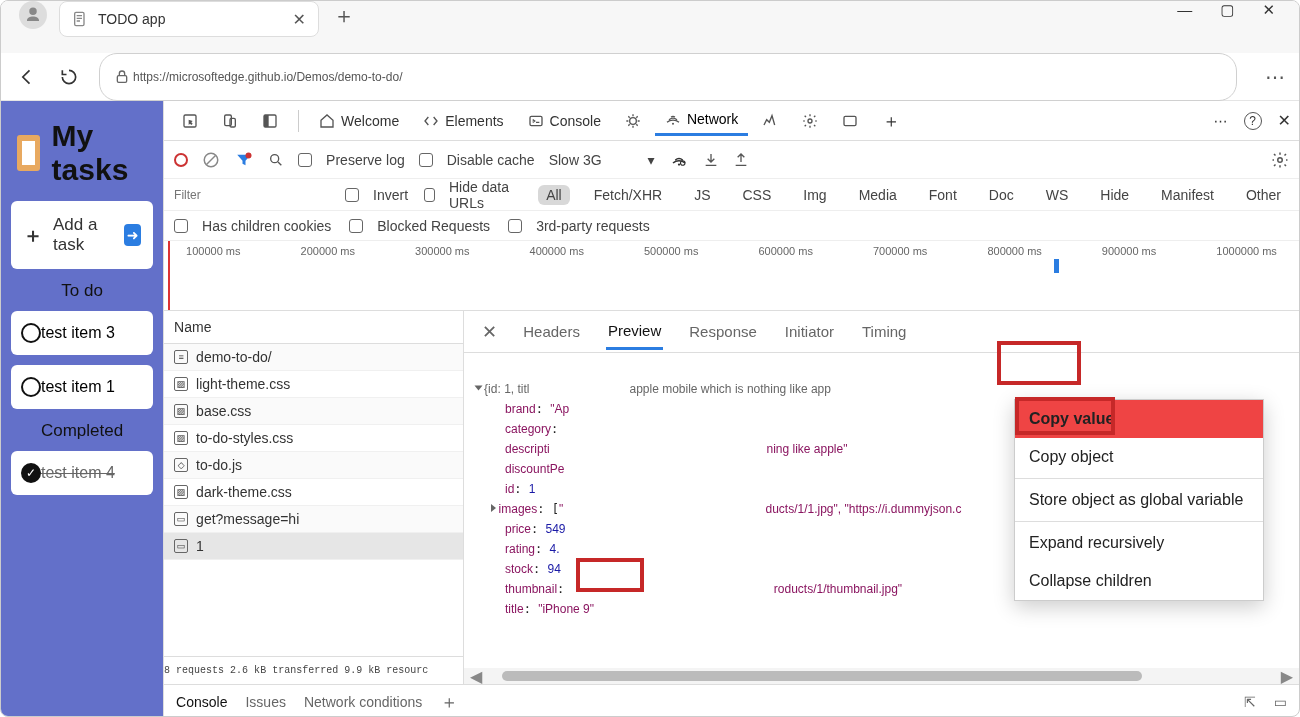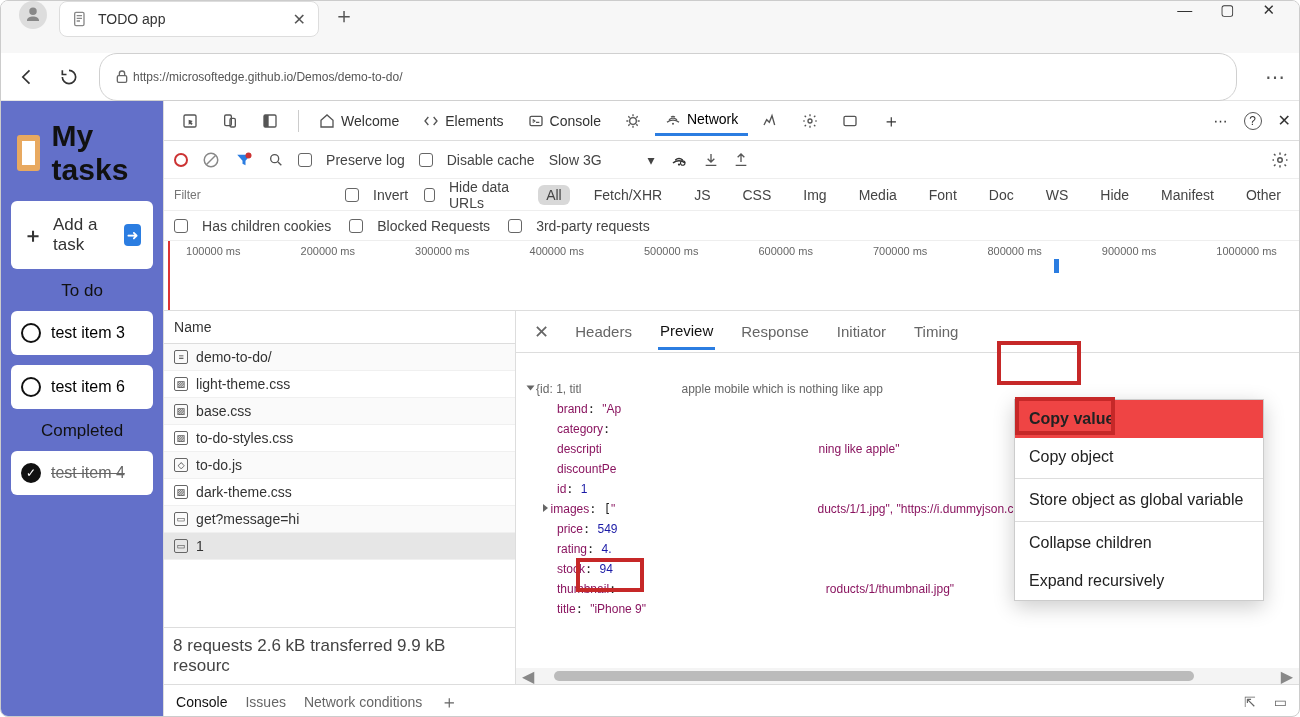--- a/index.html
+++ b/index.html
@@ -22,21 +22,21 @@
   .main{display:flex;height:calc(717px - 52px - 48px);}
   
   .app{width:286px;background:#6370c9;padding:14px 10px;display:flex;flex-direction:column;gap:10px;}
   .app-title{display:flex;align-items:center;gap:12px;color:#111;font-size:30px;font-weight:700;padding:4px 6px;}
   .notepad-ico{width:30px;height:36px;background:#e8a960;border-radius:3px;position:relative;}
   .notepad-ico::after{content:"";position:absolute;inset:6px 5px;background:#fff;}
   .add-card{background:#fff;border-radius:6px;padding:14px 12px;display:flex;align-items:center;gap:10px;font-size:17px;color:#333;}
   .add-card .plus{font-size:20px;font-weight:700;}
   .add-card .go{margin-left:auto;width:22px;height:22px;background:#2b7de1;border-radius:4px;display:flex;align-items:center;justify-content:center;color:#fff;font-size:14px;}
   .section-h{font-size:17px;color:#111;text-align:center;margin-top:2px;}
-  .task{background:#fff;border-radius:6px;padding:12px 10px;display:flex;align-items:center;gap:10px;font-size:16px;}
+  .task{background:#fff;border-radius:6px;padding:12px 10px;display:flex;align-items:center;font-size:16px;}
   .task .circ{width:20px;height:20px;border:2.5px solid #111;border-radius:50%;}
   .task.done .circ{background:#111;position:relative;}
   .task.done .circ::after{content:"✓";color:#fff;position:absolute;inset:0;display:flex;align-items:center;justify-content:center;font-size:12px;}
   .task.done span{text-decoration:line-through;color:#666;}
   
   .dev{flex:1;display:flex;flex-direction:column;border-left:1px solid #ddd;}
   .dev-tabs{height:40px;border-bottom:1px solid #ddd;display:flex;align-items:center;padding:0 8px;gap:4px;font-size:14px;color:#333;}
   .dev-tabs .t{padding:6px 10px;display:flex;align-items:center;gap:6px;}
   .dev-tabs .t.active{border-bottom:3px solid #2b7de1;color:#000;}
   .dev-tabs .rspace{margin-left:auto;display:flex;gap:16px;align-items:center;}
@@ -50,28 +50,28 @@
   .row3 input{border:none;outline:none;font-size:12px;width:190px;}
   .pill{padding:2px 8px;border-radius:6px;}
   .pill.active{background:#d8d8d8;}
   .row4{height:30px;display:flex;align-items:center;gap:18px;padding:0 10px;font-size:14px;color:#444;border-bottom:1px solid #eee;}
   .timeline{height:70px;border-bottom:1px solid #ddd;position:relative;font-size:11px;color:#666;}
   .tl-labels{display:flex;justify-content:space-between;padding:4px 22px;}
   .tl-mark{position:absolute;top:18px;width:5px;height:14px;background:#2b7de1;}
   .redline{position:absolute;left:4px;top:0;bottom:0;width:2px;background:#d33;}
   
   .dev-lower{flex:1;display:flex;min-height:0;}
-  .req-list{width:352px;border-right:1px solid #ddd;display:flex;flex-direction:column;}
+  .req-list{width:300px;border-right:1px solid #ddd;display:flex;flex-direction:column;}
   .req-list .hdr{padding:8px 10px;font-size:14px;color:#333;border-bottom:1px solid #ddd;}
   .req-row{padding:5px 10px;display:flex;align-items:center;gap:8px;font-size:14px;color:#333;border-bottom:1px solid #f0f0f0;}
   .req-row:nth-child(even){background:#fafafa;}
   .req-row.sel{background:#e6e6e6;}
   .ficon{width:14px;height:14px;border:1.3px solid #666;border-radius:2px;display:flex;align-items:center;justify-content:center;font-size:9px;}
   .hl-box{border:4px solid #c62828;position:absolute;pointer-events:none;}
-  .req-status{margin-top:auto;border-top:1px solid #ddd;padding:8px 9px;font-size:17px;color:#444;}
+  .req-status{margin-top:auto;border-top:1px solid #ddd;padding:8px 0;font-size:10px;color:#444;font-family:Liberation Mono, monospace;}
   .detail{flex:1;display:flex;flex-direction:column;min-width:0;}
   .detail-tabs{height:42px;display:flex;align-items:center;gap:24px;padding:0 18px;border-bottom:1px solid #ddd;font-size:15px;color:#666;position:relative;}
   .detail-tabs .dt{padding:8px 2px;}
   .detail-tabs .dt.active{color:#111;border-bottom:3px solid #2b7de1;}
   .detail-tabs .x{font-size:18px;}
   .json-area{flex:1;overflow:hidden;position:relative;font-family:Consolas,monospace;font-size:12px;color:#222;padding:6px 12px 0 12px;line-height:20px;white-space:pre;}
   .k{color:#8a1560;}
   .s{color:#8a1560;}
   .n{color:#1a1aa6;}
   .g{color:#666;}
@@ -148,21 +148,21 @@
       <span>Add a task</span>
       <span class="go">➜</span>
     </div>
     <div class="section-h">To do</div>
     <div class="task">
         <div class="circ"></div>
         <span>test item 3</span>
       </div>
     <div class="task">
         <div class="circ"></div>
-        <span>test item 6</span>
+        <span>test item 1</span>
       </div>
     <div class="section-h">Completed</div>
     <div class="task done">
         <div class="circ"></div>
         <span>test item 4</span>
       </div>
   </div>
 
   <div class="dev">
     <div class="dev-tabs">
@@ -421,19 +421,19 @@
     </div>
   </div>
 </div>
 
 <div class="ctx-menu" style="left:1013px;top:398px;">
   <div class="mi sel">Copy value</div>
   <div class="mi">Copy object</div>
   <div class="sep"></div>
   <div class="mi">Store object as global variable</div>
   <div class="sep"></div>
+  <div class="mi">Expand recursively</div>
   <div class="mi">Collapse children</div>
-  <div class="mi">Expand recursively</div>
 </div>
 
 <div class="hl-box" style="left:996px;top:340px;width:84px;height:44px;"></div>
 <div class="hl-box" style="left:1014px;top:396px;width:100px;height:38px;"></div>
 <div class="hl-box" style="left:575px;top:557px;width:68px;height:34px;"></div>
 
 </body></html>

